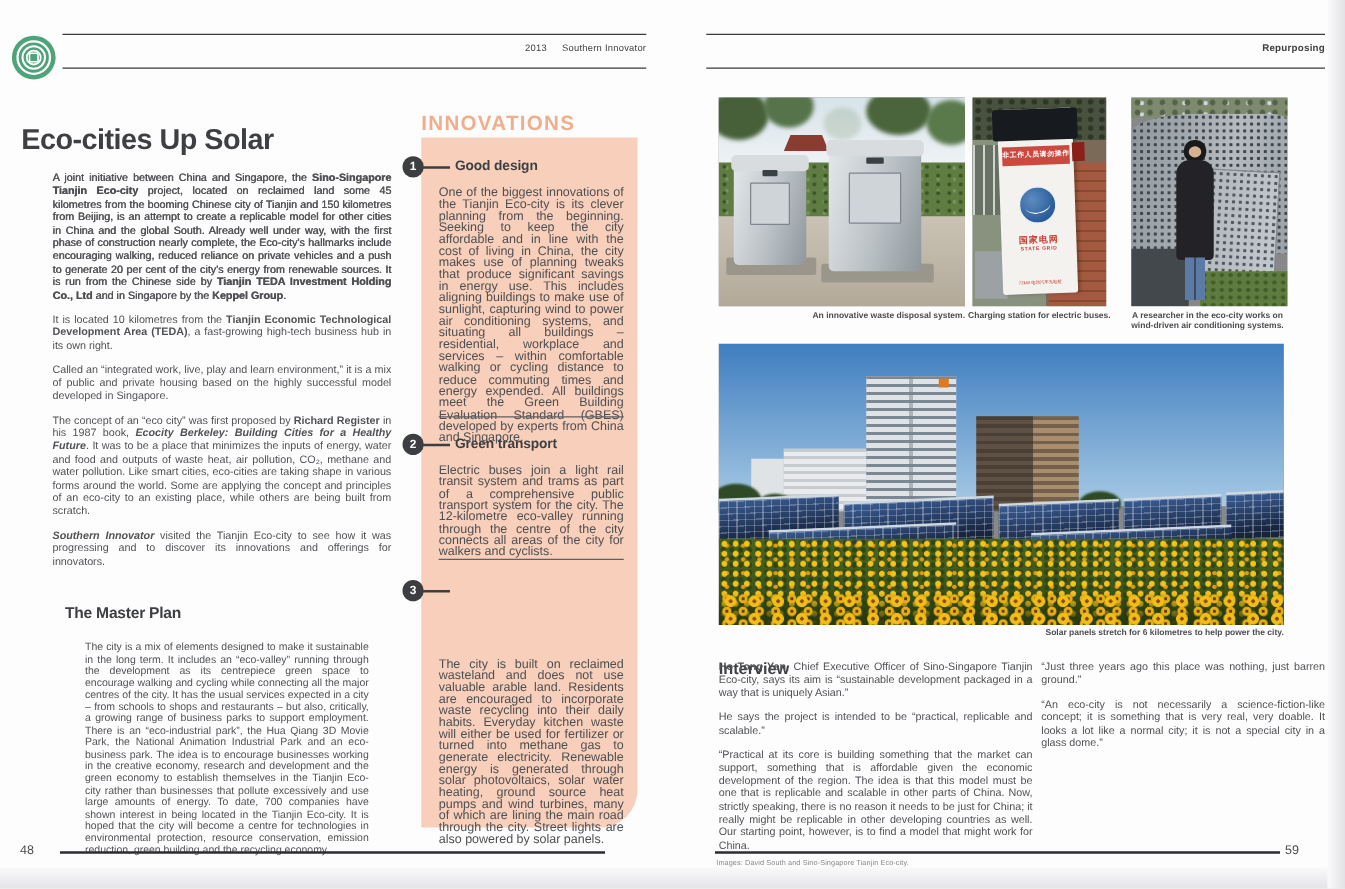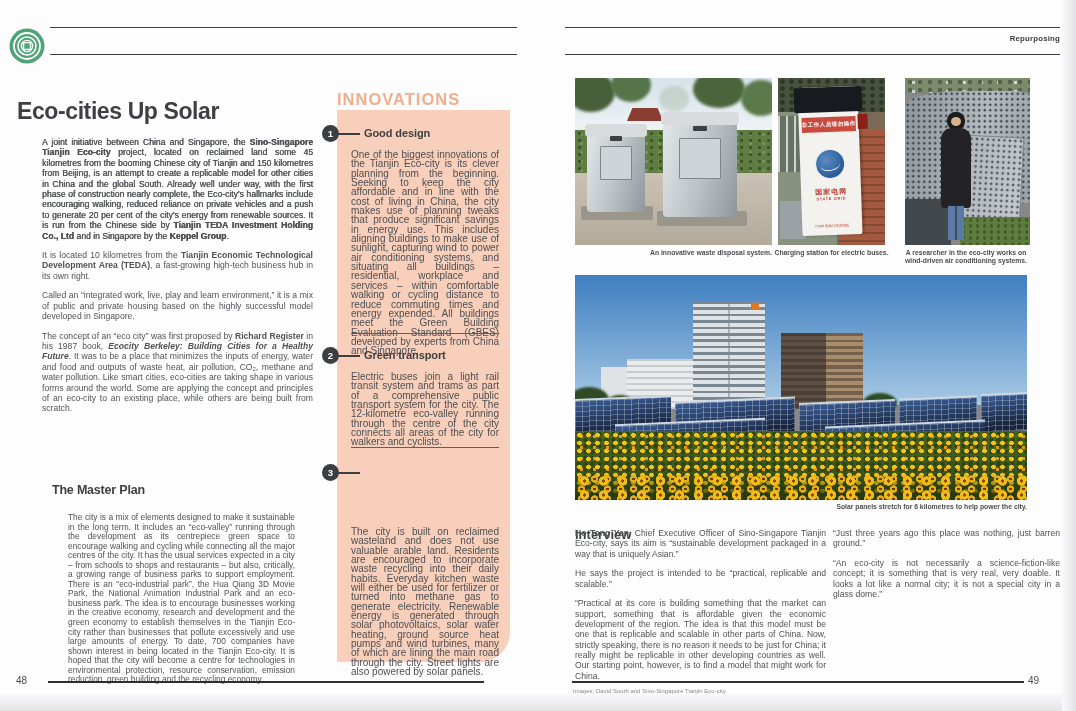--- a/index.html
+++ b/index.html
@@ -164,29 +164,33 @@
 <div class="spread">
 
   <svg class="abs logo" viewBox="0 0 36 36">
     <circle cx="18" cy="18" r="17.5" fill="#4fa379"></circle>
     <circle cx="18" cy="18" r="13" fill="none" stroke="#ffffff" stroke-width="1.8"></circle>
     <circle cx="18" cy="18" r="9" fill="none" stroke="#ffffff" stroke-width="1.6"></circle>
     <circle cx="18" cy="18" r="5.6" fill="none" stroke="#ffffff" stroke-width="1.4"></circle>
     <rect x="14.6" y="14.6" width="6.8" height="6.8" rx="1.2" fill="none" stroke="#ffffff" stroke-width="1.3"></rect>
   </svg>
   <div class="rule" style="left:50px;top:27px;width:467px;"></div>
+  <div class="abs hdr-text hdr-left">
+    <span>2013</span><span class="gap"></span><span>Southern Innovator</span>
+  </div>
   <div class="rule" style="left:50px;top:54px;width:467px;"></div>
 
   <div class="abs page-title">Eco-cities Up Solar</div>
 
   <div class="abs intro just">
     <p class="semibold"><span>A joint initiative between China and Singapore, the </span><span style="font-weight: bold;">Sino-Singapore Tianjin Eco-city</span><span> project, located on reclaimed land some 45 kilometres from the booming Chinese city of Tianjin and 150 kilometres from Beijing, is an attempt to create a replicable model for other cities in China and the global South. Already well under way, with the first phase of construction nearly complete, the Eco-city's hallmarks include encouraging walking, reduced reliance on private vehicles and a push to generate 20 per cent of the city's energy from renewable sources. It is run from the Chinese side by </span><span style="font-weight: bold;">Tianjin TEDA Investment Holding Co., Ltd</span><span> and in Singapore by the </span><span style="font-weight: bold;">Keppel Group</span><span>.</span></p>
     <p><span>It is located 10 kilometres from the </span><span style="font-weight: bold;">Tianjin Economic Technological Development Area (TEDA)</span><span>, a fast-growing high-tech business hub in its own right.</span></p>
     <p><span>Called an “integrated work, live, play and learn environment,” it is a mix of public and private housing based on the highly successful model developed in Singapore.</span></p>
     <p><span>The concept of an “eco city” was first proposed by </span><span style="font-weight: bold;">Richard Register</span><span> in his 1987 book, </span><span style="font-weight: bold; font-style: italic;">Ecocity Berkeley: Building Cities for a Healthy Future</span><span>. It was to be a place that minimizes the inputs of energy, water and food and outputs of waste heat, air pollution, CO₂, methane and water pollution. Like smart cities, eco-cities are taking shape in various forms around the world. Some are applying the concept and principles of an eco-city to an existing place, while others are being built from scratch.</span></p>
+    <p><span style="font-weight: bold; font-style: italic;">Southern Innovator</span><span> visited the Tianjin Eco-city to see how it was progressing and to discover its innovations and offerings for innovators.</span></p>
   </div>
 
   <div class="abs masterplan">
     <h3 class="mp-head">The Master Plan</h3>
     <p class="mp-body just">The city is a mix of elements designed to make it sustainable in the long term. It includes an “eco-valley” running through the development as its centrepiece green space to encourage walking and cycling while connecting all the major centres of the city. It has the usual services expected in a city – from schools to shops and restaurants – but also, critically, a growing range of business parks to support employment. There is an “eco-industrial park”, the Hua Qiang 3D Movie Park, the National Animation Industrial Park and an eco-business park. The idea is to encourage businesses working in the creative economy, research and development and the green economy to establish themselves in the Tianjin Eco-city rather than businesses that pollute excessively and use large amounts of energy. To date, 700 companies have shown interest in being located in the Tianjin Eco-city. It is hoped that the city will become a centre for technologies in environmental protection, resource conservation, emission reduction, green building and the recycling economy.</p>
   </div>
 
   <div class="abs innov-title">INNOVATIONS</div>
   <div class="abs peach-box"></div>
 
@@ -295,17 +299,17 @@
     <p><span>He says the project is intended to be “practical, replicable and scalable.”</span></p>
     <p><span>“Practical at its core is building something that the market can support, something that is affordable given the economic development of the region. The idea is that this model must be one that is replicable and scalable in other parts of China. Now, strictly speaking, there is no reason it needs to be just for China; it really might be replicable in other developing countries as well. Our starting point, however, is to find a model that might work for China.</span></p>
   </div>
   <div class="iv-col iv-2 just">
     <p><span>“Just three years ago this place was nothing, just barren ground.”</span></p>
     <p><span>“An eco-city is not necessarily a science-fiction-like concept; it is something that is very real, very doable. It looks a lot like a normal city; it is not a special city in a glass dome.”</span></p>
   </div>
 
   <div class="rule-heavy" style="left:572px;top:681px;width:452px;"></div>
   <div class="abs credit">Images: David South and Sino-Singapore Tianjin Eco-city.</div>
-  <div class="abs pagenum pn-right">49</div>
+  <div class="abs pagenum pn-right">59</div>
 
   <div class="edge-bottom"></div>
   <div class="edge-right"></div>
 </div>
 
 </body></html>

